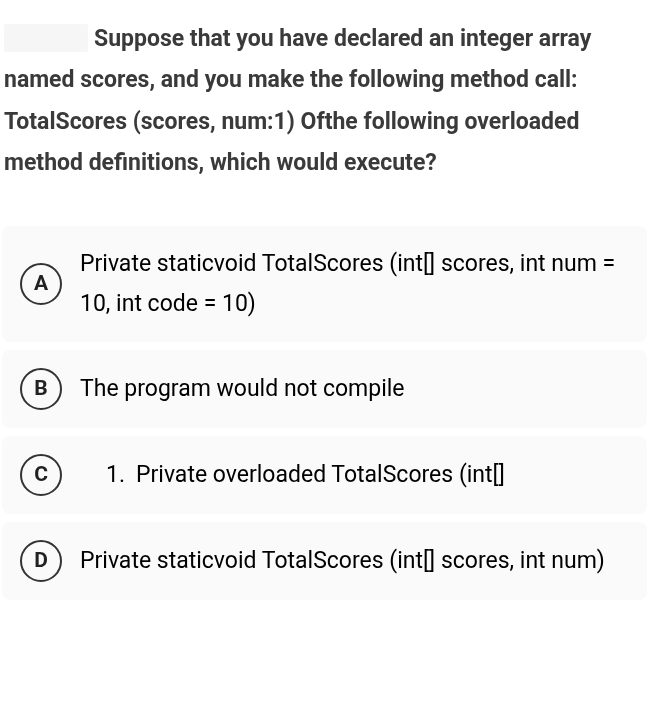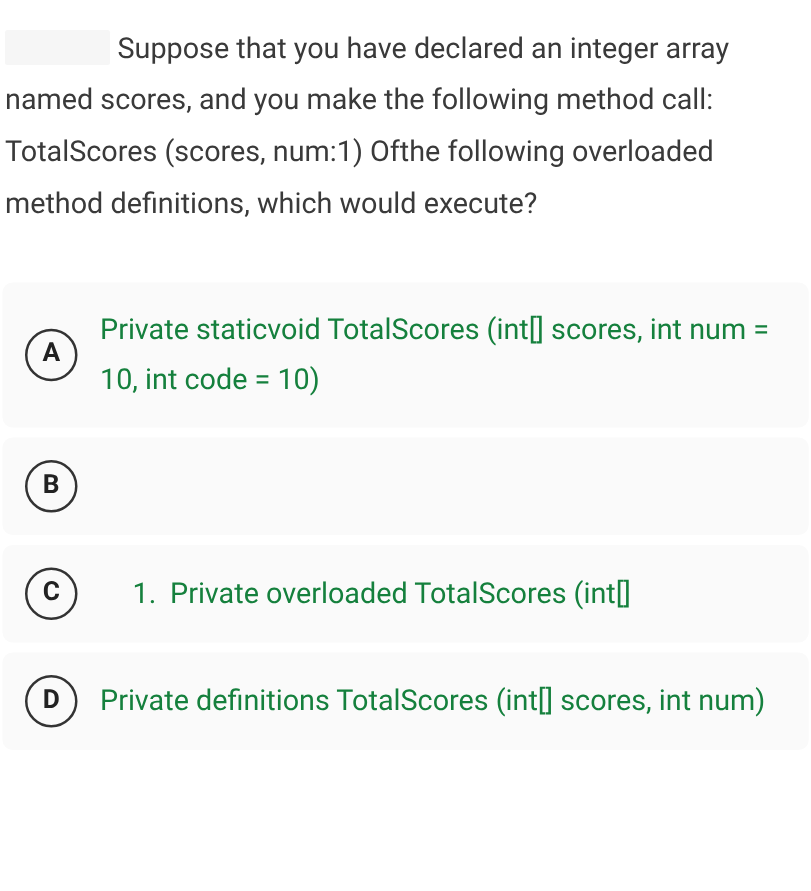--- a/index.html
+++ b/index.html
@@ -10,21 +10,21 @@
     background: #fff;
     font-size: 23px;
     line-height: 1.8;
     padding: 0;
   }
   .question-block {
     padding: 18px 6px 0 4px;
   }
   .question-text {
     color: #3a3a3a;
-    font-weight: 400;
+    font-weight: 700;
   }
   .redacted {
     display: inline-block;
     width: 84px;
     height: 28px;
     background: #f6f6f6;
     vertical-align: text-bottom;
     margin-right: 6px;
     border-radius: 2px;
   }
@@ -51,21 +51,21 @@
     border-radius: 50%;
     display: flex;
     align-items: center;
     justify-content: center;
     font-weight: 700;
     font-size: 21px;
     color: #222;
   }
   .option-text {
     flex: 1;
-    color: #15803d;
+    color: #000000;
     font-weight: 400;
     line-height: 1.75;
   }
   .option-c .option-text {
     padding-left: 26px;
   }
   .option-c .ol-num {
     display: inline-block;
     width: 30px;
   }
@@ -83,27 +83,28 @@
 
 <div class="options">
 
   <div class="option">
     <div class="option-letter">A</div>
     <div class="option-text">Private staticvoid TotalScores (int[] scores, int num = 10, int code = 10)</div>
   </div>
 
   <div class="option">
     <div class="option-letter">B</div>
+    <div class="option-text">The program would not compile</div>
   </div>
 
   <div class="option option-c">
     <div class="option-letter">C</div>
     <div class="option-text">
       <span class="ol-num">1.</span><span>Private overloaded TotalScores (int[]</span>
     </div>
   </div>
 
   <div class="option">
     <div class="option-letter">D</div>
-    <div class="option-text">Private definitions TotalScores (int[] scores, int num)</div>
+    <div class="option-text">Private staticvoid TotalScores (int[] scores, int num)</div>
   </div>
 
 </div>
 
 </body></html>

